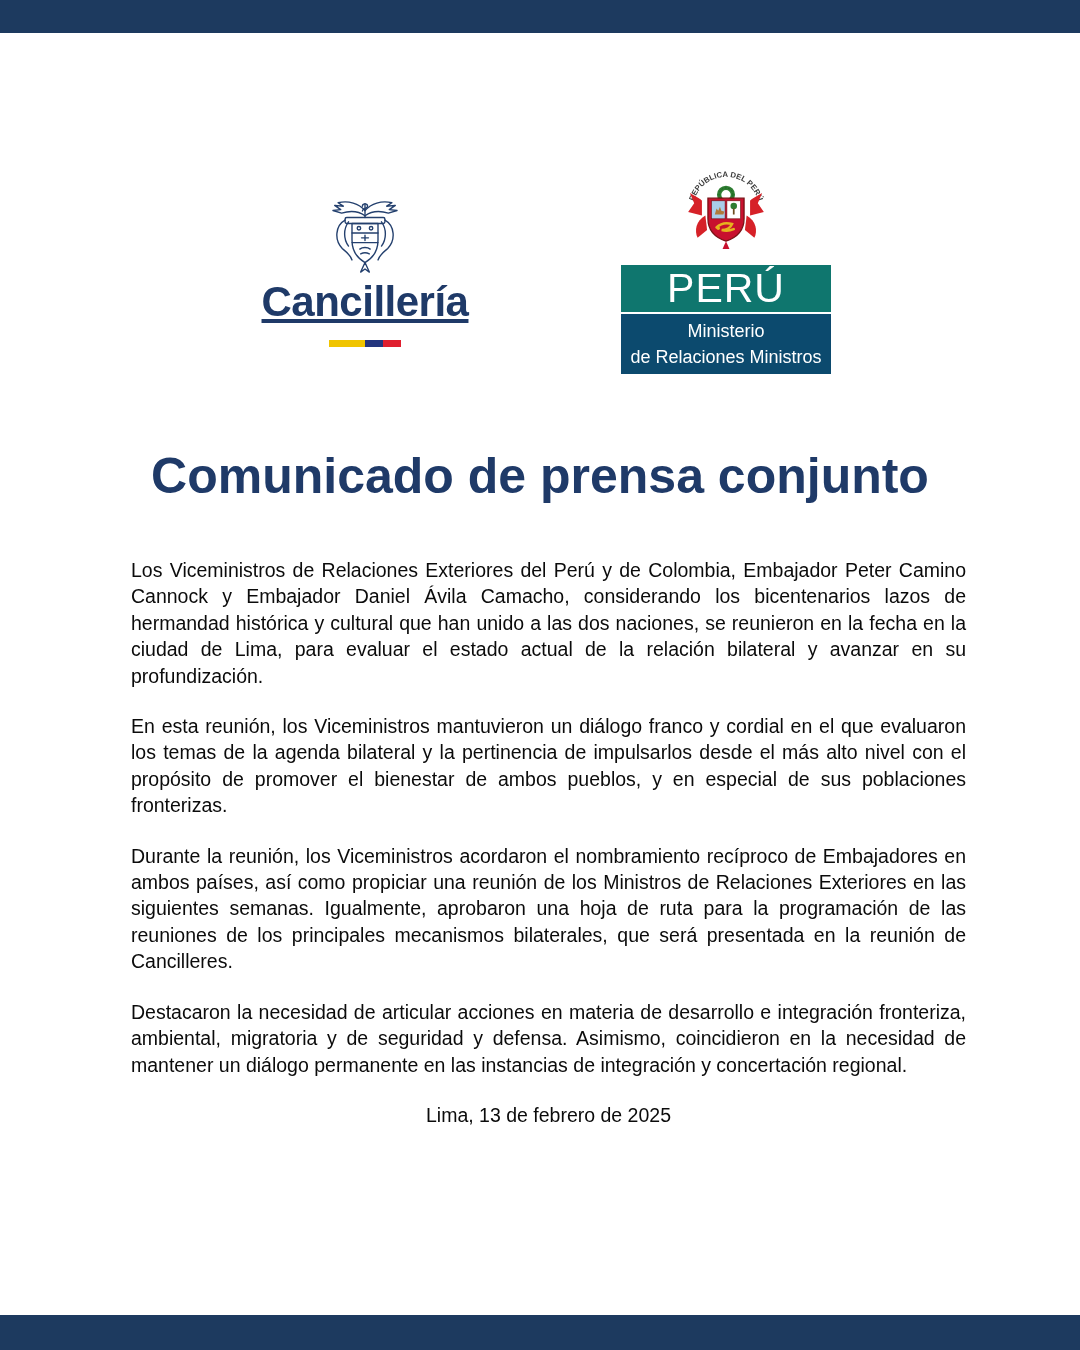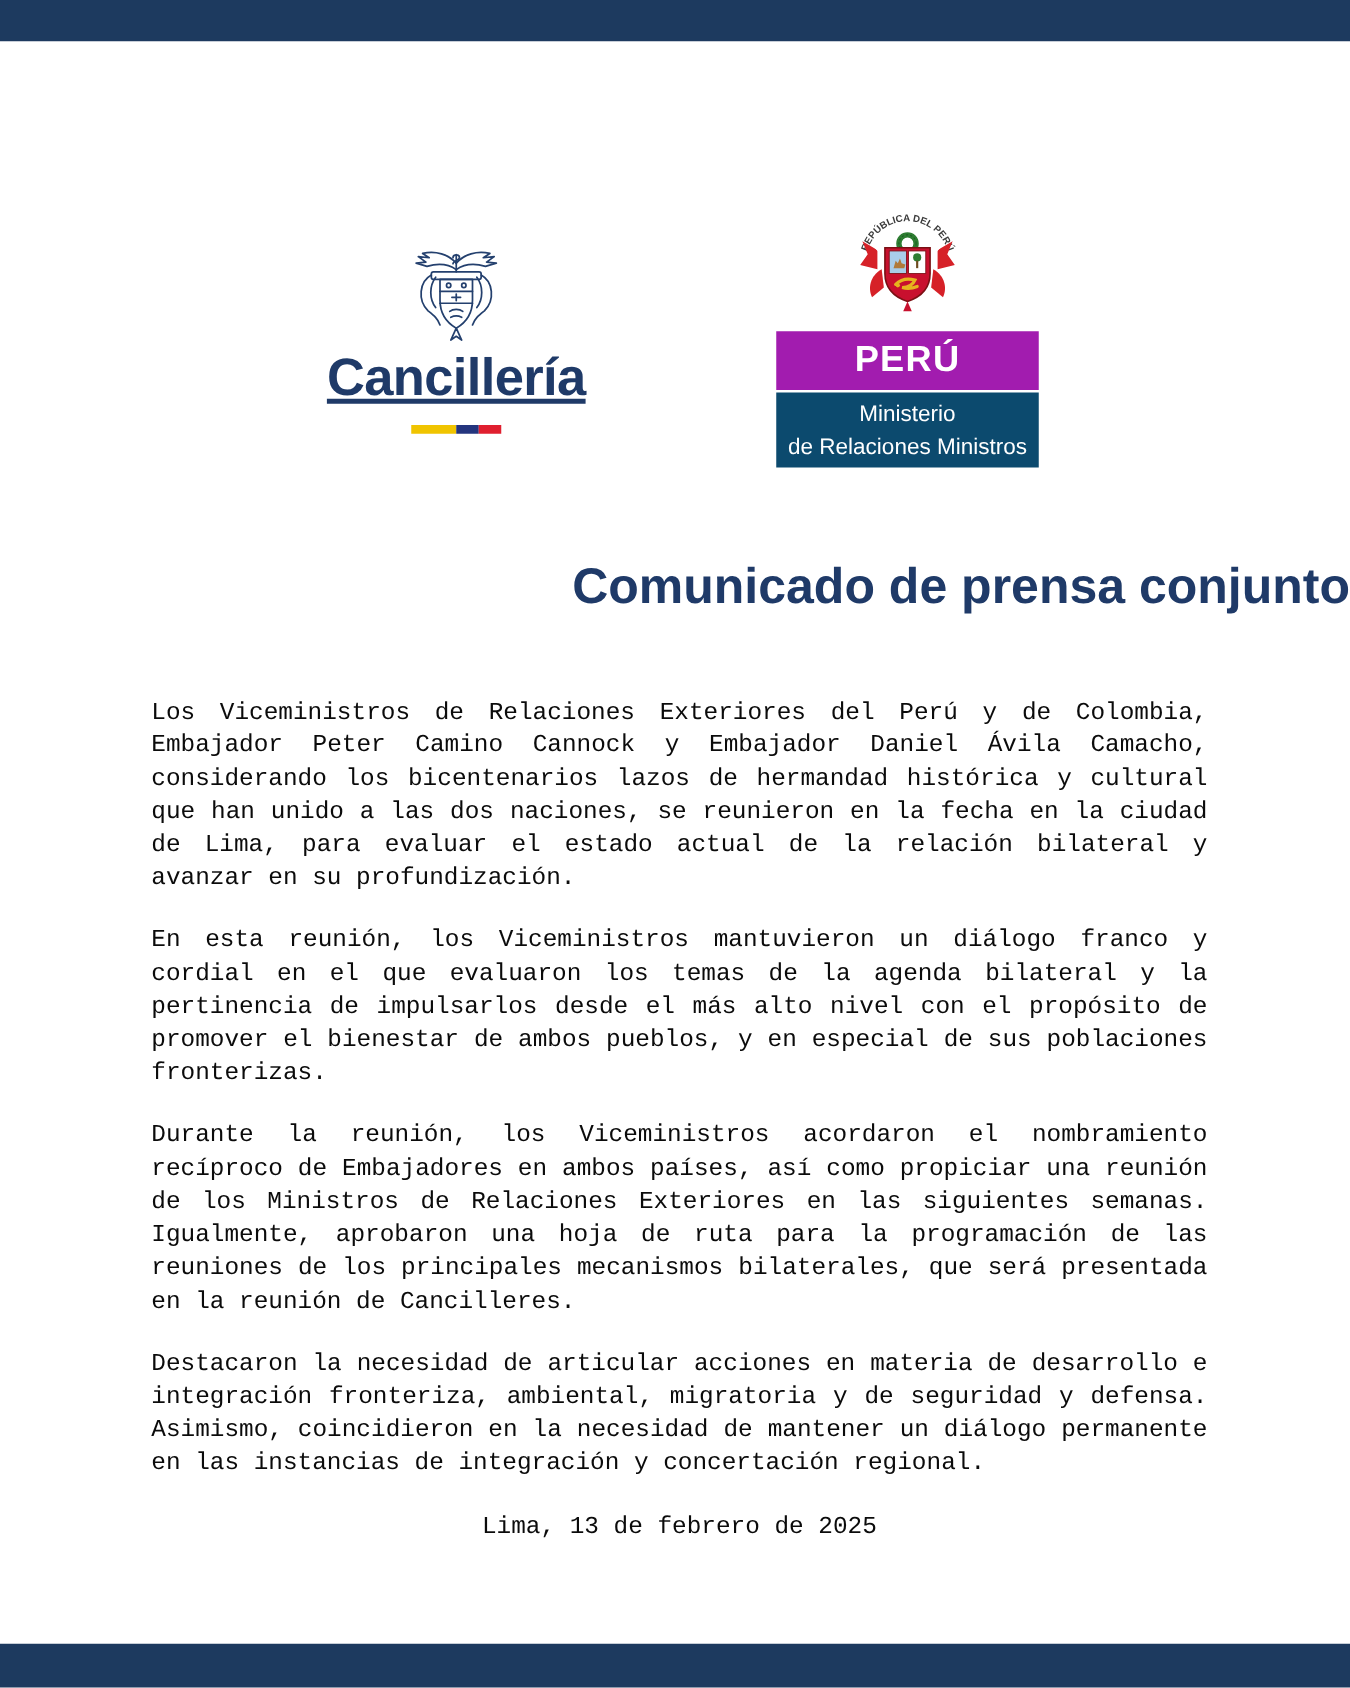--- a/index.html
+++ b/index.html
@@ -35,45 +35,45 @@
   .flag-red    { width: 25%; background: #e01f2f; }
 
   
   .peru-logo {
     position: absolute; left: 621px; top: 160px; width: 210px;
     text-align: center;
   }
   .peru-arms { display: block; margin: 0 auto; }
   .peru-banner {
     margin-top: 8px; height: 47px; line-height: 47px;
-    background: #a21caf; color: #ffffff;
-    font-size: 29px; font-weight: bold; letter-spacing: 1px;
+    background: #0f766e; color: #ffffff;
+    font-size: 41px; font-weight: normal; letter-spacing: 1px;
   }
   .peru-ministry {
     margin-top: 2px; height: 60px; padding-top: 4px;
     background: #0c4a6e; color: #ffffff;
     font-size: 18px; line-height: 26px;
   }
 
   
   .page-title {
     position: absolute; left: 0; top: 447px; width: 1080px;
-    text-align: right;
-    font-size: 40px; font-weight: bold;
+    text-align: center;
+    font-size: 50px; font-weight: bold;
     color: #1f3a68;
   }
 
   
   .body-text {
     position: absolute; left: 113px; top: 557px; width: 853px;
     font-size: 19.5px; line-height: 26.4px;
     color: #0b0b0b;
     text-align: justify;
   }
-  .body-text p { margin: 0 0 24px 8px; font-family: Liberation Mono, monospace; }
+  .body-text p { margin: 0 0 24px 18px; }
   .body-text p.dateline { text-align: center; margin-bottom: 0; }
 </style>
 </head>
 <body>
 
 <div class="band band-top"></div>
 
 <div class="colombia-logo">
   <svg class="colombia-emblem" viewBox="0 0 90 96" width="78" height="84" fill="none" stroke="#24406e" stroke-width="1.6" stroke-linejoin="round" stroke-linecap="round">
 

